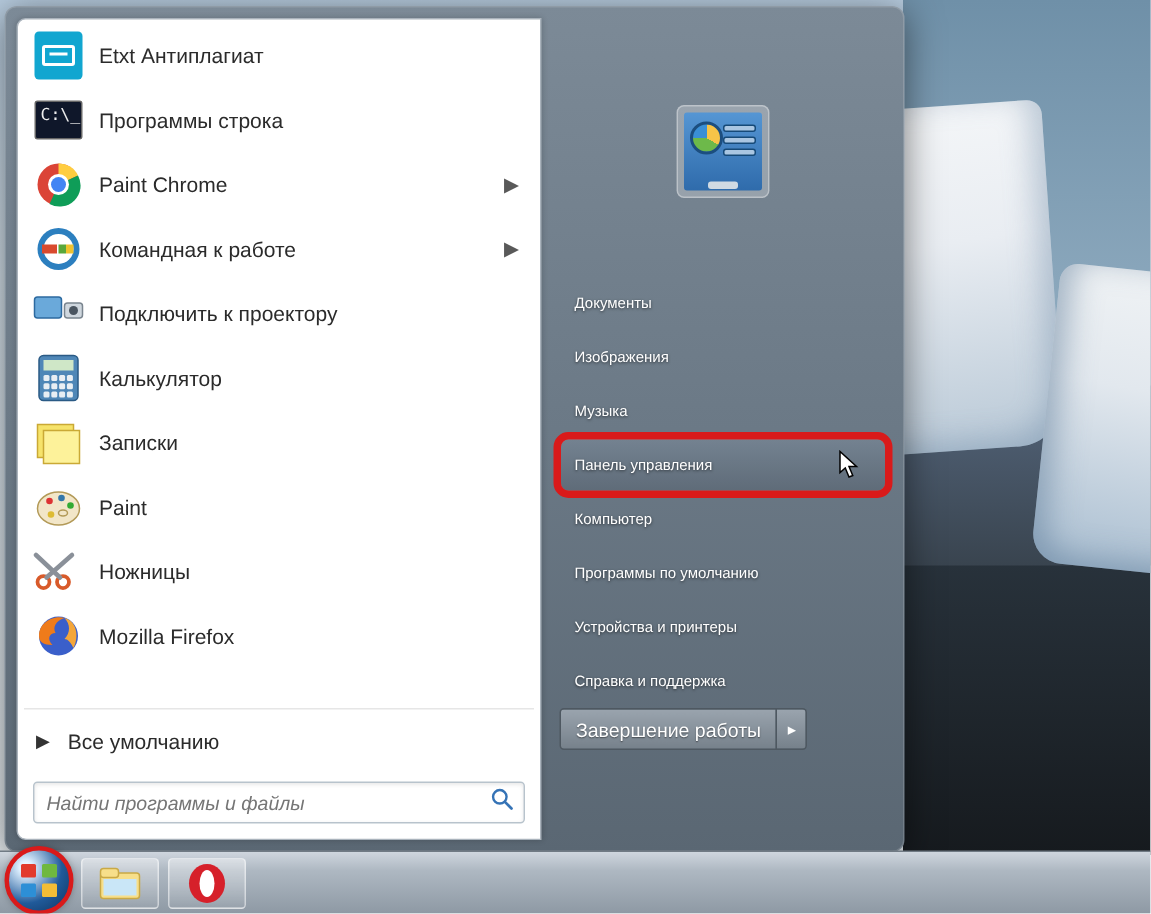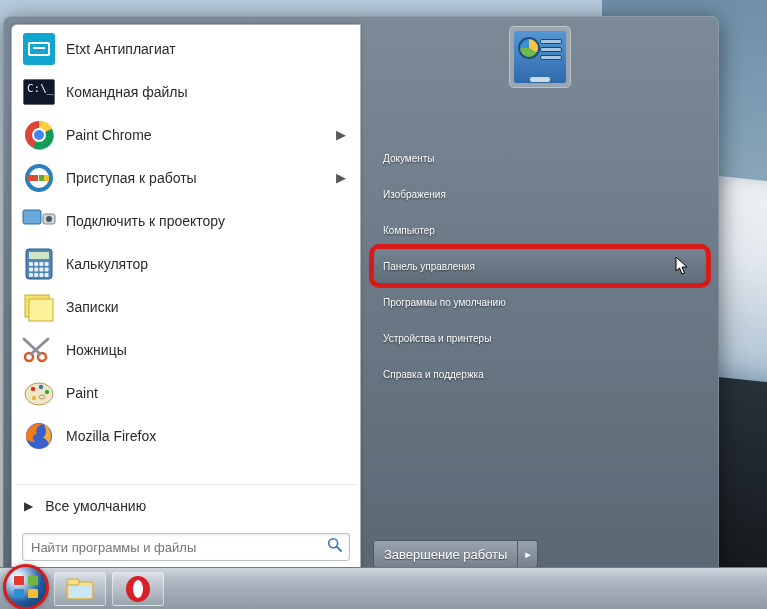--- a/index.html
+++ b/index.html
@@ -22,25 +22,26 @@
   .iceberg2 { position:absolute; top:180px; right:-40px; width:110px; height:200px;
     background: linear-gradient(185deg, #f0f3f5 0%, #e2e8ee 40%, #a8bdd0 100%);
     border-radius: 12px 8px 30px 20px; transform: rotate(6deg);
     box-shadow: inset 8px -5px 20px rgba(90,120,150,0.5);}
   .water { position:absolute; top:45%; left:0; right:0; height:120px;
     background: linear-gradient(to bottom, #54657B 0%, #39444F 100%);}
   .sky { position:absolute; top:0; left:0; right:0; height:55%;
     background: linear-gradient(to bottom, #6f90a8 0%, #9bb5c8 100%);}
   
   .start-menu {
-    position: absolute; left: 3px; top: 16px; width: 716px; height: 564px;
+    position: absolute; left: 3px; top: 4px; width: 600px; height: 564px;
     border-radius: 8px;
     background: linear-gradient(to bottom, #7c8a97 0%, #6b7986 50%, #5a6773 100%);
     box-shadow: 0 4px 24px rgba(0,0,0,0.5), inset 0 0 0 1px rgba(255,255,255,0.15);
     display: flex;
+    align-items: center;
   }
   .left-col {
     margin: 8px 0 8px 8px; width: 350px; height: 548px;
     background: #fff; border-radius: 6px 0 0 6px;
     border: 1px solid #aab3bc;
     display: flex; flex-direction: column;
     box-shadow: 0 0 4px rgba(0,0,0,0.2);
   }
   .prog-list { flex: 1; padding: 2px; overflow:hidden;}
   .prog-item {
@@ -57,21 +58,21 @@
     font-size:14px; color:#2b2b2b; cursor:default;
   }
   .all-programs .tri { margin-right:12px; color:#333; font-size:12px;}
   .search-wrap { padding: 8px 10px 10px 10px; background:#fff; border-radius:0 0 0 6px;}
   .search-box {
     display:flex; align-items:center; border:1px solid #b8c3cc; border-radius:3px;
     height:28px; padding: 0 6px 0 8px; background:#fff;
     box-shadow: inset 0 1px 3px rgba(0,0,0,0.1);
   }
   .search-box input {
-    flex:1; border:0; outline:0; color:#c2410c; font-size:13px;
+    flex:1; border:0; outline:0; font-style:italic; color:#c2410c; font-size:13px;
     background:transparent;
   }
   .right-col {
     flex:1; display:flex; flex-direction:column; padding: 10px 12px 12px 12px;
     position:relative;
   }
   .user-icon-wrap {
     align-self:center; width:62px; height:62px; padding:4px; margin-bottom:12px;
     background: rgba(255,255,255,0.25); border-radius:5px;
     border:1px solid rgba(255,255,255,0.35);
@@ -162,21 +163,21 @@
                 <div style="position:absolute;left:3px;top:3px;width:12px;height:2px;background:#fff;"></div>
               </div>
             </div>
           </span>
           <span class="label">Etxt Антиплагиат</span>
         </div>
         <div class="prog-item">
           <span class="icon">
             <div style="width:32px;height:26px;background:#0f172a;border:1px solid #666;border-radius:2px;color:#eee;font:11px monospace;padding:2px 3px;">C:\_</div>
           </span>
-          <span class="label">Командная файлы</span>
+          <span class="label">Программы строка</span>
         </div>
         <div class="prog-item">
           <span class="icon">
             <svg width="32" height="32" viewBox="0 0 32 32">
               <circle cx="16" cy="16" r="14" fill="#db4437"></circle>
               <path d="M16 2 A14 14 0 0 1 29 10 L16 16 Z" fill="#ffcd40"></path>
               <path d="M29 10 A14 14 0 0 1 10 29 L16 16 Z" fill="#0f9d58"></path>
               <circle cx="16" cy="16" r="7" fill="#fff"></circle>
               <circle cx="16" cy="16" r="5" fill="#4285f4"></circle>
             </svg>
@@ -187,21 +188,21 @@
         <div class="prog-item">
           <span class="icon">
             <svg width="32" height="32" viewBox="0 0 32 32">
               <circle cx="16" cy="16" r="14" fill="#2c7fbf"></circle>
               <circle cx="16" cy="16" r="10" fill="#fff"></circle>
               <rect x="5" y="13" width="10" height="6" fill="#d94a2e"></rect>
               <rect x="16" y="13" width="5" height="6" fill="#5aa83a"></rect>
               <rect x="21" y="13" width="5" height="6" fill="#efc22e"></rect>
             </svg>
           </span>
-          <span class="label">Приступая к работы</span>
+          <span class="label">Командная к работе</span>
           <span class="arrow">▶</span>
         </div>
         <div class="prog-item">
           <span class="icon">
             <svg width="34" height="30" viewBox="0 0 34 30">
               <rect x="1" y="4" width="18" height="14" rx="2" fill="#6aa9da" stroke="#2c6aa0"></rect>
               <rect x="21" y="8" width="12" height="10" rx="2" fill="#cfd7de" stroke="#7a858f"></rect>
               <circle cx="27" cy="13" r="3" fill="#4a5560"></circle>
             </svg>
           </span>
@@ -234,41 +235,41 @@
           <span class="icon">
             <svg width="32" height="30" viewBox="0 0 32 30">
               <rect x="2" y="3" width="24" height="22" fill="#f6e36a" stroke="#caa935"></rect>
               <rect x="6" y="7" width="24" height="22" fill="#fdf29a" stroke="#caa935"></rect>
             </svg>
           </span>
           <span class="label">Записки</span>
         </div>
         <div class="prog-item">
           <span class="icon">
-            <svg width="34" height="30" viewBox="0 0 34 30">
-              <circle cx="7" cy="22" r="4" fill="none" stroke="#d85a2a" stroke-width="2.5"></circle>
-              <circle cx="20" cy="22" r="4" fill="none" stroke="#d85a2a" stroke-width="2.5"></circle>
-              <line x1="9" y1="19" x2="26" y2="4" stroke="#8a9099" stroke-width="3" stroke-linecap="round"></line>
-              <line x1="18" y1="19" x2="2" y2="4" stroke="#8a9099" stroke-width="3" stroke-linecap="round"></line>
-            </svg>
-          </span>
-          <span class="label">Ножницы</span>
-        </div>
-        <div class="prog-item">
-          <span class="icon">
             <svg width="32" height="32" viewBox="0 0 32 32">
               <ellipse cx="16" cy="17" rx="14" ry="11" fill="#f2e6c8" stroke="#b39a58"></ellipse>
               <circle cx="10" cy="12" r="2.2" fill="#d33"></circle>
               <circle cx="18" cy="10" r="2.2" fill="#37a"></circle>
               <circle cx="24" cy="15" r="2.2" fill="#3a3"></circle>
               <circle cx="11" cy="21" r="2.2" fill="#db3"></circle>
               <ellipse cx="19" cy="20" rx="3" ry="2" fill="#f2e6c8" stroke="#b39a58"></ellipse>
             </svg>
           </span>
           <span class="label">Paint</span>
+        </div>
+        <div class="prog-item">
+          <span class="icon">
+            <svg width="34" height="30" viewBox="0 0 34 30">
+              <circle cx="7" cy="22" r="4" fill="none" stroke="#d85a2a" stroke-width="2.5"></circle>
+              <circle cx="20" cy="22" r="4" fill="none" stroke="#d85a2a" stroke-width="2.5"></circle>
+              <line x1="9" y1="19" x2="26" y2="4" stroke="#8a9099" stroke-width="3" stroke-linecap="round"></line>
+              <line x1="18" y1="19" x2="2" y2="4" stroke="#8a9099" stroke-width="3" stroke-linecap="round"></line>
+            </svg>
+          </span>
+          <span class="label">Ножницы</span>
         </div>
         <div class="prog-item">
           <span class="icon">
             <svg width="32" height="32" viewBox="0 0 32 32">
               <circle cx="16" cy="16" r="13" fill="#3a5fca"></circle>
               <path d="M3 16 C3 6 14 2 20 4 C14 6 12 10 14 14 C10 14 8 18 12 22 C6 22 3 20 3 16 Z" fill="#ef7b1a"></path>
               <path d="M20 4 C28 6 30 16 26 24 C24 20 22 18 20 18 C24 14 24 8 20 4 Z" fill="#f4a63a"></path>
             </svg>
           </span>
           <span class="label">Mozilla Firefox</span>
@@ -305,27 +306,30 @@
       </div>
     </div>
     <div class="right-items" id="right-items">
         <div class="right-item">
           <span>Документы</span>
         </div>
         <div class="right-item">
           <span>Изображения</span>
         </div>
         <div class="right-item">
-          <span>Компьютер</span>
+          <span>Музыка</span>
         </div>
         <div class="right-item highlight-red">
           <span>Панель управления</span>
           <span class="cursor-ptr"><svg width="14" height="20" viewBox="0 0 14 20">
               <path d="M1 1 L1 15 L4.5 12 L7 18 L9.5 17 L7 11 L12 11 Z" fill="#fff" stroke="#000" stroke-width="1"></path>
             </svg></span>
+        </div>
+        <div class="right-item">
+          <span>Компьютер</span>
         </div>
         <div class="right-item">
           <span>Программы по умолчанию</span>
         </div>
         <div class="right-item">
           <span>Устройства и принтеры</span>
         </div>
         <div class="right-item">
           <span>Справка и поддержка</span>
         </div>

